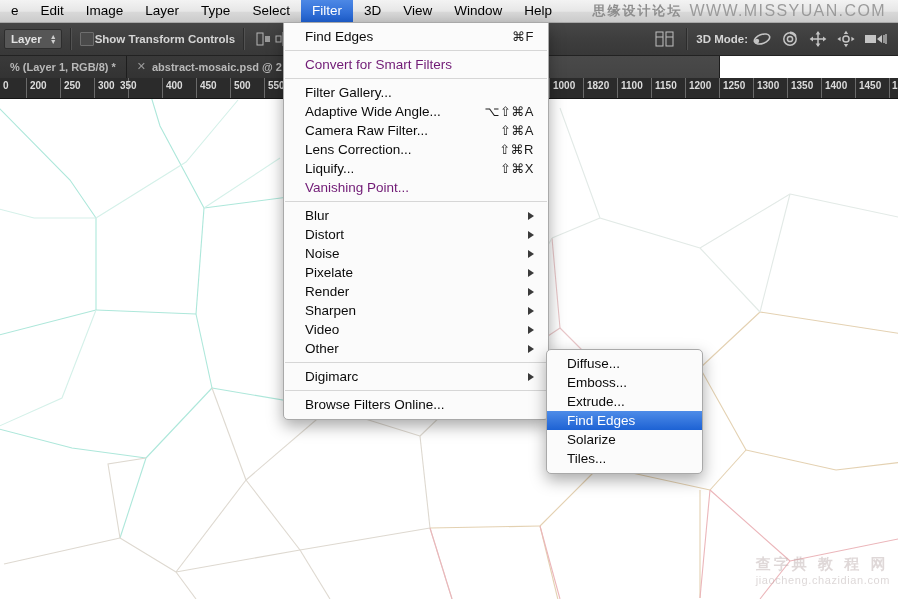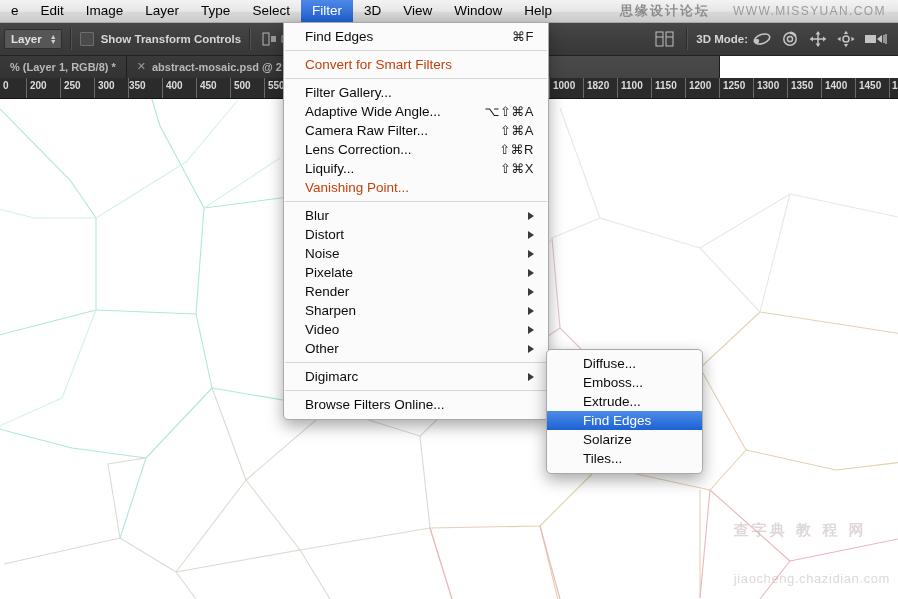--- a/index.html
+++ b/index.html
@@ -25,21 +25,21 @@
   }
   .menubar .mi.active{background:#2f6fd8;color:#fff;
     background:linear-gradient(to bottom,#4d88e5,#1e5fcf);}
   .menubar .spacer{flex:1;}
   .wm-top{
     display:flex;align-items:center;gap:7px;padding-right:12px;
     color:#9a9a9a;font-size:12px;letter-spacing:1px;
   }
   .wm-top .cn{font-size:13px;color:#8e8e8e;letter-spacing:2px;
     font-family:"DejaVu Sans",sans-serif;font-weight:bold;text-align:center;}
-  .wm-top .en{font-size:12px;color:#9b9b9b;letter-spacing:1.4px;margin-left:16px;}
+  .wm-top .en{font-size:16px;color:#9b9b9b;letter-spacing:1.4px;}
 
   
   .optbar{
     position:absolute;left:0;top:22px;width:898px;height:33px;
     background:linear-gradient(to bottom,#474747 0%,#3e3e3e 50%,#383838 100%);
     border-bottom:1px solid #222;
     display:flex;align-items:center;
     color:#d2d2d2;font-size:11.5px;font-weight:bold;
     z-index:10;
   }
@@ -98,21 +98,21 @@
 
   
   .wm-bottom{
     position:absolute;right:8px;bottom:13px;z-index:3;
     text-align:left;opacity:.45;pointer-events:none;
   }
   .wm-bottom .cn{
     font-size:15px;letter-spacing:3px;color:#b9a9a9;font-weight:bold;
     font-family:"DejaVu Sans",sans-serif;
   }
-  .wm-bottom .en{font-size:13px;letter-spacing:.6px;color:#b5a9a9;margin-top:31px;}
+  .wm-bottom .en{font-size:11px;letter-spacing:.6px;color:#b5a9a9;}
 
   
   .menu{
     position:absolute;
     background:#fbfbfb;
     border:1px solid #a9a9a9;
     border-radius:0 0 5px 5px;
     box-shadow:0 6px 16px rgba(0,0,0,.34);
     font-size:13.5px;color:#0a0a0a;
     padding:4px 0 5px 0;
@@ -120,36 +120,36 @@
   }
   .menu .row{
     display:flex;align-items:center;height:19px;
     padding:0 14px 0 21px;white-space:nowrap;position:relative;
   }
   .menu .row .lbl{flex:1;}
   .menu .row .sc{
     color:#1a1a1a;font-size:13px;margin-left:24px;
     font-family:"Liberation Sans",sans-serif;letter-spacing:.5px;
   }
-  .menu .row.disabled{color:#c2410c;}
+  .menu .row.disabled{color:#701a75;}
   .menu .row.sel{
     background:linear-gradient(to bottom,#4e8ce8 0%,#1d62d4 100%);
     color:#fff;
   }
   .menu .sep{height:1px;background:#d6d6d6;margin:4px 1px;}
   .menu .caret{
     width:0;height:0;border-left:6px solid #3a3a3a;
     border-top:4.5px solid transparent;border-bottom:4.5px solid transparent;
     margin-left:18px;
   }
   .menu .row.sel .caret{border-left-color:#fff;}
 
   #filter-menu{left:283px;top:22px;width:264px;}
   #stylize-submenu{left:546px;top:349px;width:155px;border-radius:5px;border-top:1px solid #a9a9a9;}
-  #stylize-submenu .row{padding:0 14px 0 36px;}
+  #stylize-submenu .row{padding:0 14px 0 20px;}
 </style>
 </head>
 <body>
 
 <div class="app">
 
   <div class="menubar">
     <div class="mi">e</div>
     <div class="mi">Edit</div>
     <div class="mi">Image</div>
@@ -171,21 +171,21 @@
   <div class="optbar">
     <div class="opt-select">
       <span>Layer</span>
       <span class="arrows">
           <span>▲</span>
           <span>▼</span>
         </span>
     </div>
     <div class="vsep"></div>
     <span class="chk"></span>
-    <span class="opt-label" style="margin-left:7px">Show Transform Controls</span>
+    <span class="opt-label" style="margin-left:1px">Show Transform Controls</span>
     <div class="vsep"></div>
     <span class="iconbtn">
       <svg width="15" height="14" viewBox="0 0 15 14">
           <rect x="1" y="1" width="6" height="12" fill="none" stroke="#b6b6b6"></rect>
           <rect x="9" y="4" width="5" height="6" fill="#9a9a9a"></rect>
         </svg>
     </span>
     <span class="iconbtn">
       <svg width="17" height="14" viewBox="0 0 17 14">
           <line x1="8" y1="0" x2="8" y2="14" stroke="#b6b6b6"></line>
@@ -268,21 +268,21 @@
   <div class="ruler">
 
     <span class="tlabel" style="left:3px">0</span>
     <span class="tickbox" style="left:26px;"></span>
     <span class="tlabel" style="left:30px">200</span>
     <span class="tickbox" style="left:60px;"></span>
     <span class="tlabel" style="left:64px">250</span>
     <span class="tickbox" style="left:94px;"></span>
     <span class="tlabel" style="left:98px">300</span>
     <span class="tickbox" style="left:128px;"></span>
-    <span class="tlabel" style="left:129px">350</span>
+    <span class="tlabel" style="left:120px">350</span>
     <span class="tickbox" style="left:162px;"></span>
     <span class="tlabel" style="left:166px">400</span>
     <span class="tickbox" style="left:196px;"></span>
     <span class="tlabel" style="left:200px">450</span>
     <span class="tickbox" style="left:230px;"></span>
     <span class="tlabel" style="left:234px">500</span>
     <span class="tickbox" style="left:264px;"></span>
     <span class="tlabel" style="left:268px">550</span>
 
     <span class="tickbox" style="left:549px;"></span>

